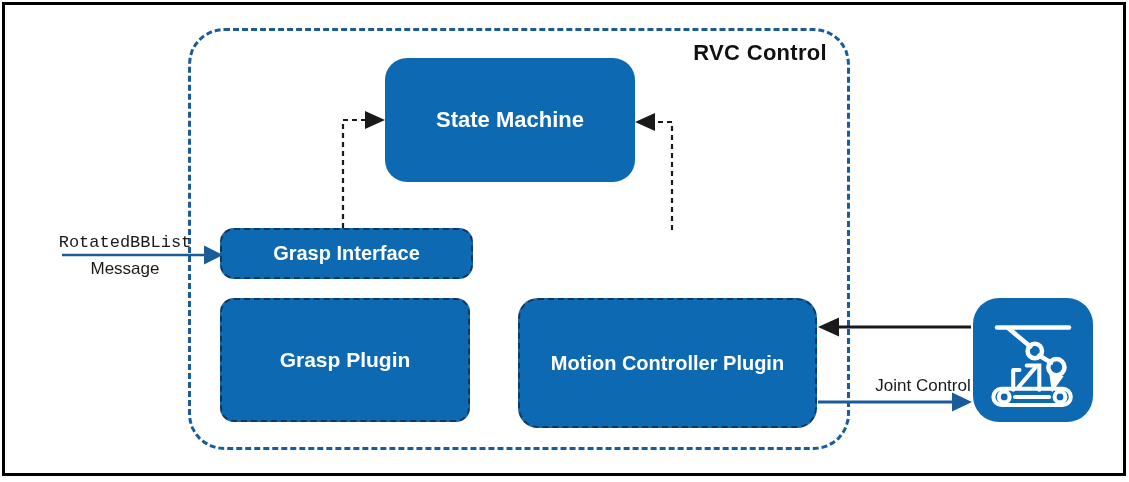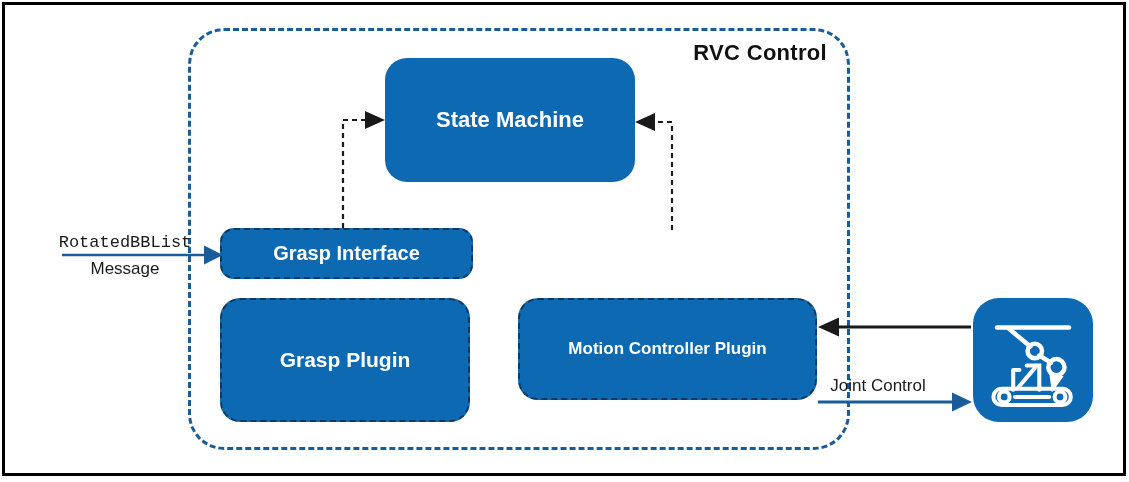--- a/index.html
+++ b/index.html
@@ -62,44 +62,44 @@
   .grasp-interface {
     left: 220px; top: 228px; width: 253px; height: 51px;
     border-radius: 14px; font-size: 20px;
   }
   .motion-controlled-interface {
     left: 518px; top: 228px; width: 299px; height: 51px;
     border-radius: 14px; font-size: 20px;
   }
   .grasp-plugin {
     left: 220px; top: 298px; width: 250px; height: 124px;
-    border-radius: 20px; font-size: 21px;
+    border-radius: 14px; font-size: 21px;
   }
   .motion-controller-plugin {
-    left: 518px; top: 298px; width: 299px; height: 102px;
-    border-radius: 20px; font-size: 17px;
+    left: 518px; top: 298px; width: 299px; height: 130px;
+    border-radius: 20px; font-size: 20px;
   }
   .robot-box {
     position: absolute;
     left: 973px; top: 298px; width: 120px; height: 124px;
     background: var(--box-fill);
     border-radius: 26px;
     display: flex; align-items: center; justify-content: center;
   }
   .ext-label {
     position: absolute;
     color: var(--ink);
     font-size: 17px;
     text-align: center;
     line-height: 21px;
   }
   .input-label-1 { left: 45px;  top: 232px; width: 160px; font-family: Liberation Mono, monospace; }
   .input-label-2 { left: 45px;  top: 258px; width: 160px; }
   .sensors-label { left: 845px; top: 303px; width: 122px; }
-  .joint-label   { left: 816px; top: 375px; width: 124px; }
+  .joint-label   { left: 861px; top: 375px; width: 124px; }
   .overlay {
     position: absolute;
     left: 0; top: 0;
     width: 1129px; height: 482px;
     pointer-events: none;
   }
 </style>
 </head>
 <body>
 

